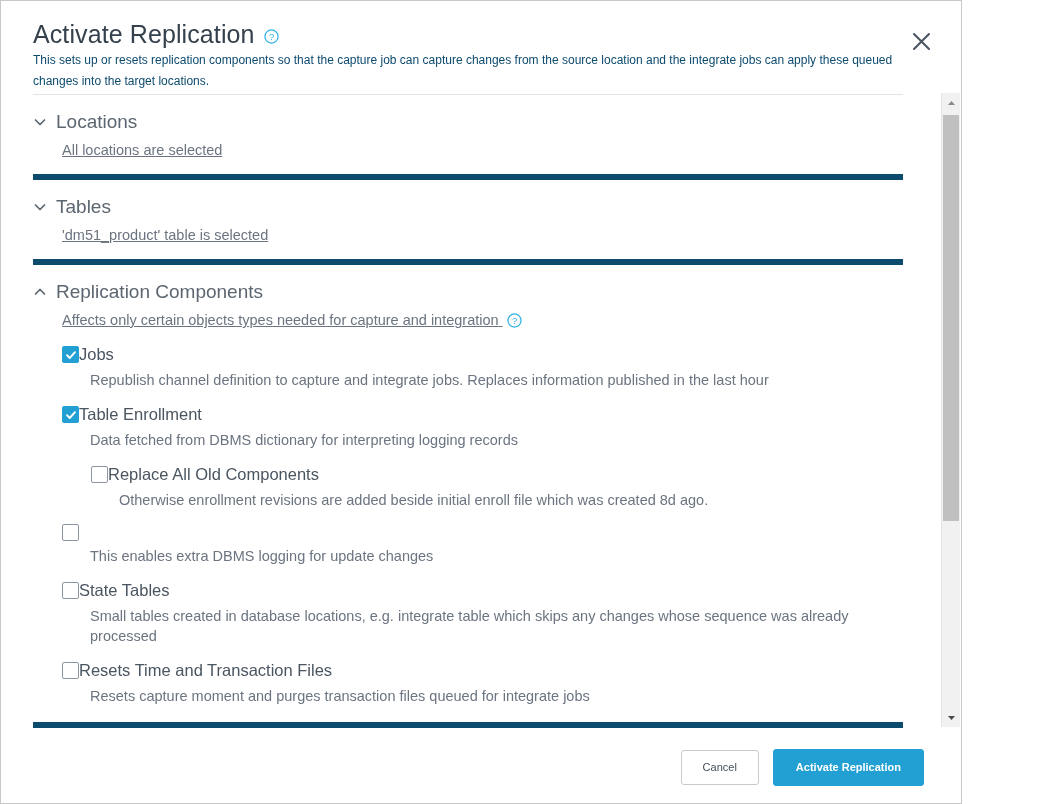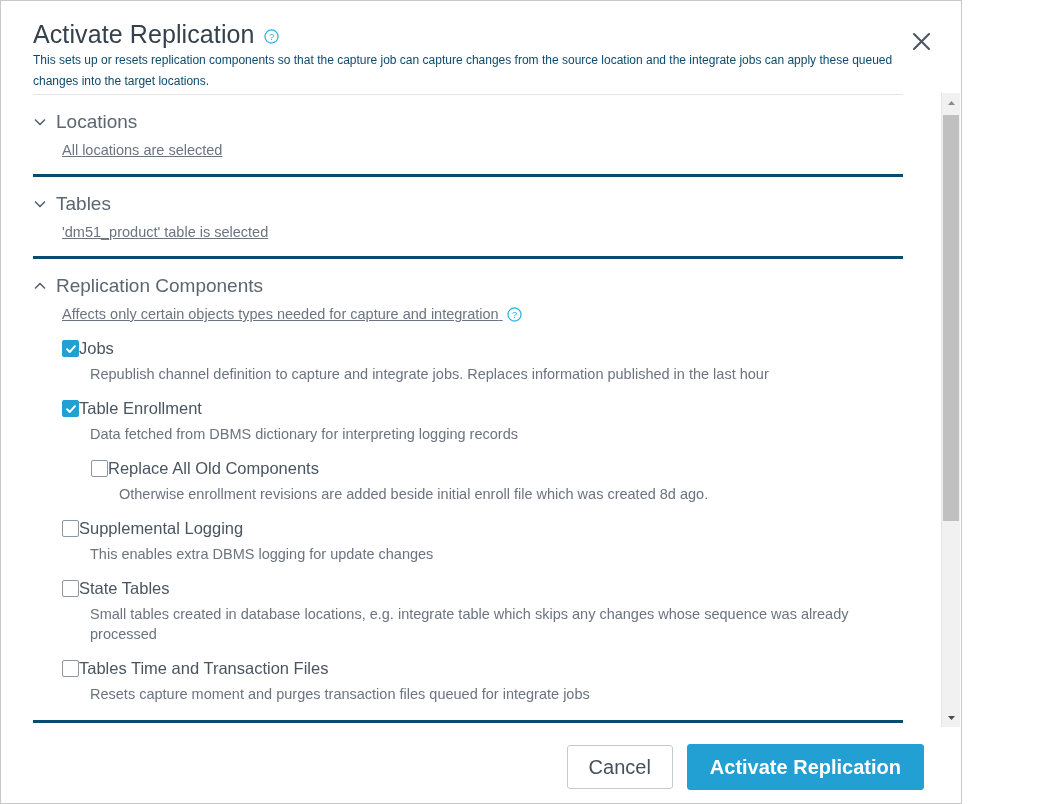--- a/index.html
+++ b/index.html
@@ -77,21 +77,21 @@
     top: 93px;
     left: 0;
     right: 26px;
     bottom: 72px;
     overflow: hidden;
     padding: 0 32px;
     box-sizing: border-box;
   }
 
   .section {
-    border-bottom: 3px solid #0c4a6e;
+    border-bottom: 6px solid #0c4a6e;
     padding: 15px 0 14px 0;
   }
   .section:first-child { border-top: 1px solid #e2e4e6; }
 
   .section-head {
     display: flex;
     align-items: center;
     gap: 9px;
     cursor: pointer;
   }
@@ -212,21 +212,21 @@
     background: #ffffff;
     display: flex;
     align-items: center;
     justify-content: flex-end;
     gap: 14px;
     padding-right: 37px;
     box-sizing: border-box;
   }
   .btn {
     font-family: "Liberation Sans", sans-serif;
-    font-size: 20px;
+    font-size: 11px;
     border-radius: 3px;
     cursor: pointer;
     line-height: 1;
   }
   .btn-secondary {
     background: #ffffff;
     border: 1px solid #c6cbd0;
     color: #45505b;
     padding: 11px 21px;
   }
@@ -339,21 +339,20 @@
           <div class="check-desc">Otherwise enrollment revisions are added beside initial enroll file which was created 8d ago.</div>
         </div>
 
         <div class="check-item">
           <div class="check-row">
             <span class="box">
               <svg width="12" height="12" viewBox="0 0 12 12">
                 <path d="M2 6.2 L4.7 9 L10 3.2" fill="none" stroke="#ffffff" stroke-width="1.9" stroke-linecap="round" stroke-linejoin="round"></path>
               </svg>
             </span>
-            <span class="check-label">Supplemental Logging</span>
           </div>
           <div class="check-desc">This enables extra DBMS logging for update changes</div>
         </div>
 
         <div class="check-item">
           <div class="check-row">
             <span class="box">
               <svg width="12" height="12" viewBox="0 0 12 12">
                 <path d="M2 6.2 L4.7 9 L10 3.2" fill="none" stroke="#ffffff" stroke-width="1.9" stroke-linecap="round" stroke-linejoin="round"></path>
               </svg>
@@ -363,21 +362,21 @@
           <div class="check-desc">Small tables created in database locations, e.g. integrate table which skips any changes whose sequence was already processed</div>
         </div>
 
         <div class="check-item">
           <div class="check-row">
             <span class="box">
               <svg width="12" height="12" viewBox="0 0 12 12">
                 <path d="M2 6.2 L4.7 9 L10 3.2" fill="none" stroke="#ffffff" stroke-width="1.9" stroke-linecap="round" stroke-linejoin="round"></path>
               </svg>
             </span>
-            <span class="check-label">Tables Time and Transaction Files</span>
+            <span class="check-label">Resets Time and Transaction Files</span>
           </div>
           <div class="check-desc">Resets capture moment and purges transaction files queued for integrate jobs</div>
         </div>
 
       </div>
     </div>
 
     <div class="section disabled">
       <div class="section-head">
         <svg class="chev" viewBox="0 0 14 14">

